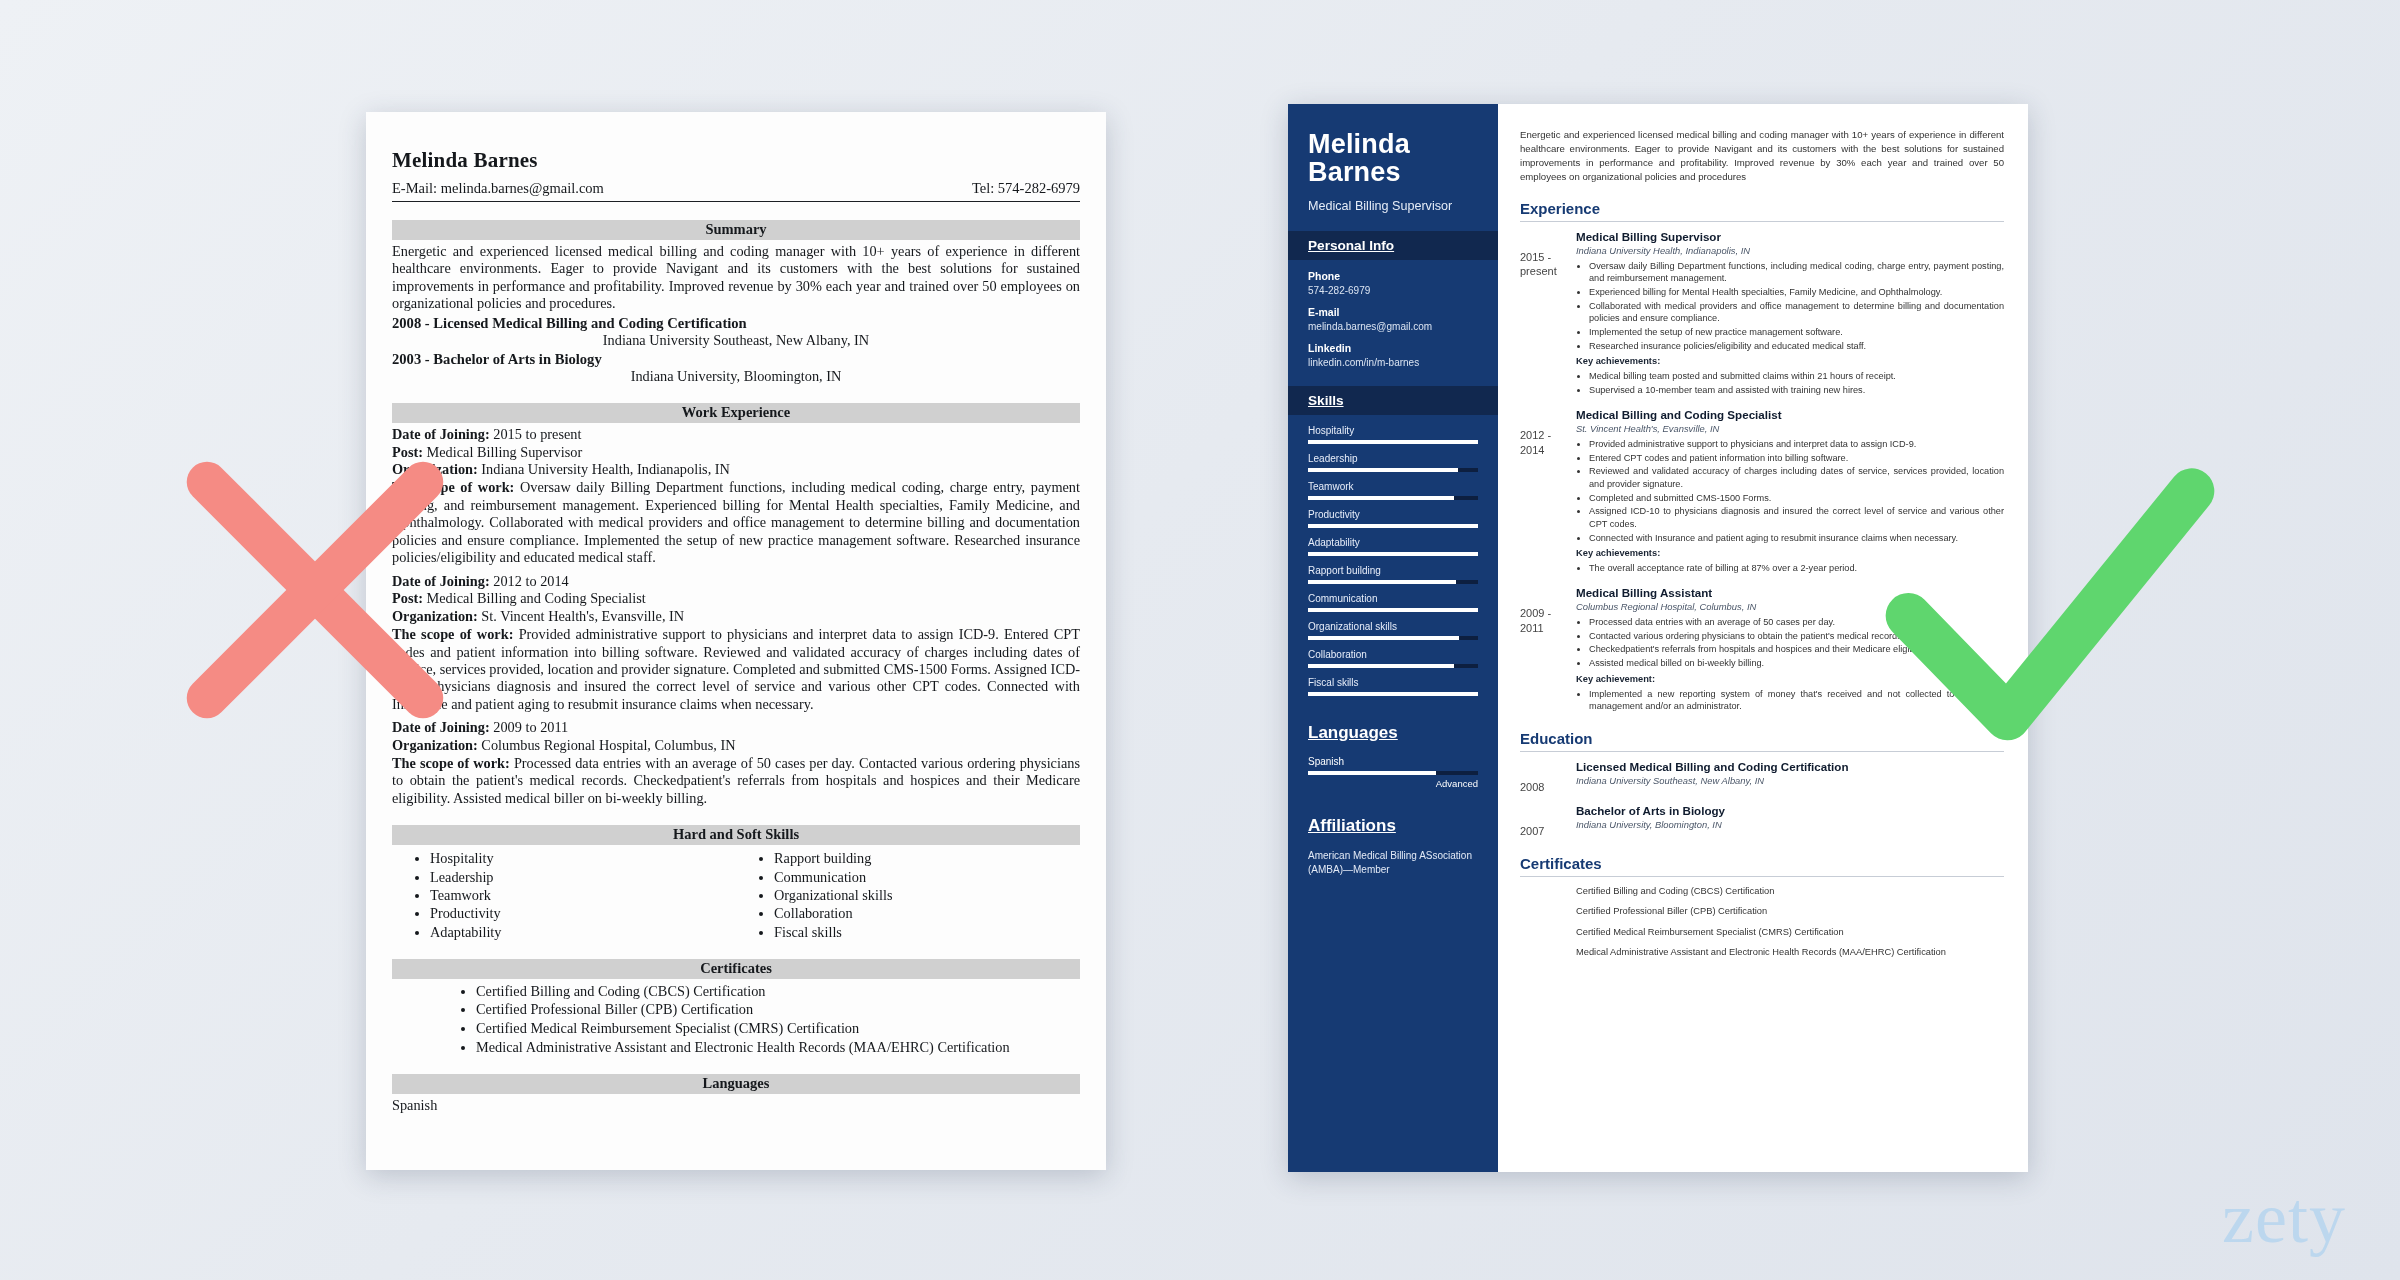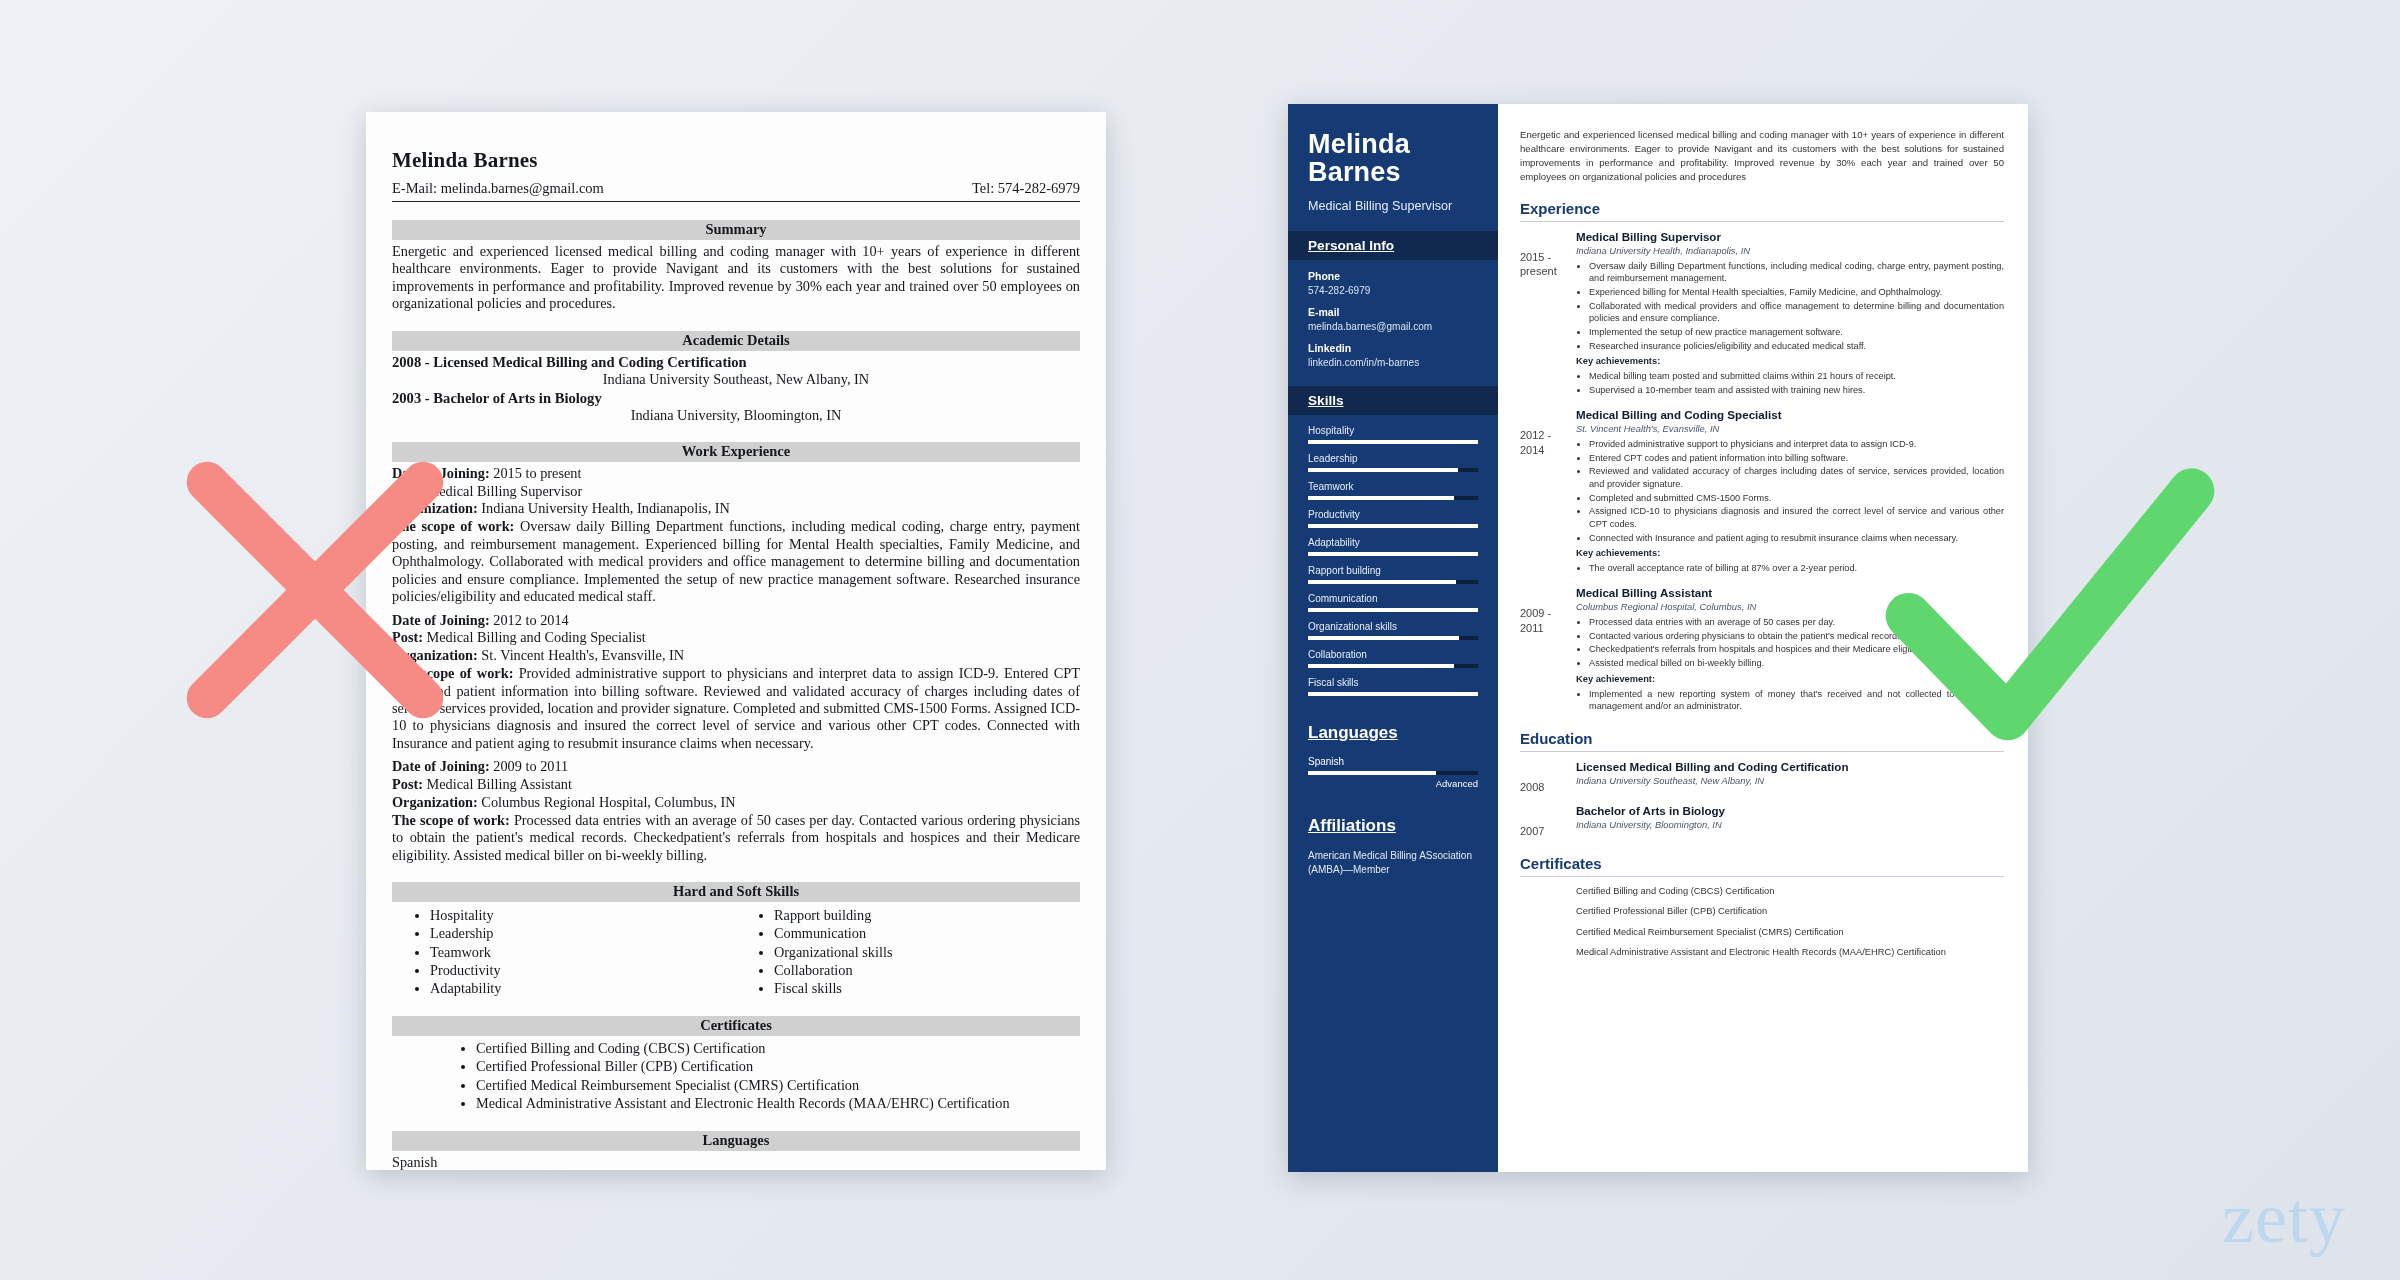--- a/index.html
+++ b/index.html
@@ -147,21 +147,20 @@
     <div class="bad-inner">
       <div class="bad-name">Melinda Barnes</div>
       <div class="bad-contact">
         <span>E-Mail: melinda.barnes@gmail.com</span>
         <span>Tel: 574-282-6979</span>
       </div>
 
       <div class="bad-secbar">Summary</div>
       <p class="bad-para">Energetic and experienced licensed medical billing and coding manager with 10+ years of experience in different healthcare environments. Eager to provide Navigant and its customers with the best solutions for sustained improvements in performance and profitability. Improved revenue by 30% each year and trained over 50 employees on organizational policies and procedures.</p>
 
-      <div class="bad-secbar">Academic Details</div>
       <div class="bad-edu-item">2008 - Licensed Medical Billing and Coding Certification</div>
       <div class="bad-edu-sub">Indiana University Southeast, New Albany, IN</div>
       <div class="bad-edu-item">2003 - Bachelor of Arts in Biology</div>
       <div class="bad-edu-sub">Indiana University, Bloomington, IN</div>
 
       <div class="bad-secbar">Work Experience</div>
 
       <div>
         <div class="bad-line"><span class="bad-b">Date of Joining:</span> <span>2015 to present</span></div>
         <div class="bad-line"><span class="bad-b">Post:</span> <span>Medical Billing Supervisor</span></div>
@@ -171,21 +170,20 @@
 
       <div class="bad-job">
         <div class="bad-line"><span class="bad-b">Date of Joining:</span> <span>2012 to 2014</span></div>
         <div class="bad-line"><span class="bad-b">Post:</span> <span>Medical Billing and Coding Specialist</span></div>
         <div class="bad-line"><span class="bad-b">Organization:</span> <span>St. Vincent Health's, Evansville, IN</span></div>
         <p class="bad-para"><span class="bad-b">The scope of work:</span> <span>Provided administrative support to physicians and interpret data to assign ICD-9. Entered CPT codes and patient information into billing software. Reviewed and validated accuracy of charges including dates of service, services provided, location and provider signature. Completed and submitted CMS-1500 Forms. Assigned ICD-10 to physicians diagnosis and insured the correct level of service and various other CPT codes. Connected with Insurance and patient aging to resubmit insurance claims when necessary.</span></p>
       </div>
 
       <div class="bad-job">
         <div class="bad-line"><span class="bad-b">Date of Joining:</span> <span>2009 to 2011</span></div>
-        <div class="bad-line"><span class="bad-b">Post:</span> <span>Medical Billing Assistant</span></div>
         <div class="bad-line"><span class="bad-b">Organization:</span> <span>Columbus Regional Hospital, Columbus, IN</span></div>
         <p class="bad-para"><span class="bad-b">The scope of work:</span> <span>Processed data entries with an average of 50 cases per day. Contacted various ordering physicians to obtain the patient's medical records. Checkedpatient's referrals from hospitals and hospices and their Medicare eligibility. Assisted medical biller on bi-weekly billing.</span></p>
       </div>
 
       <div class="bad-secbar">Hard and Soft Skills</div>
       <div class="skills-cols">
         <div class="col">
           <ul>
             <li>Hospitality</li>
             <li>Leadership</li>

